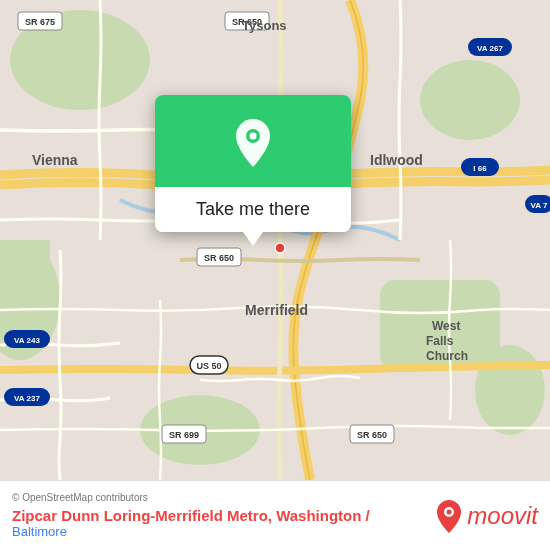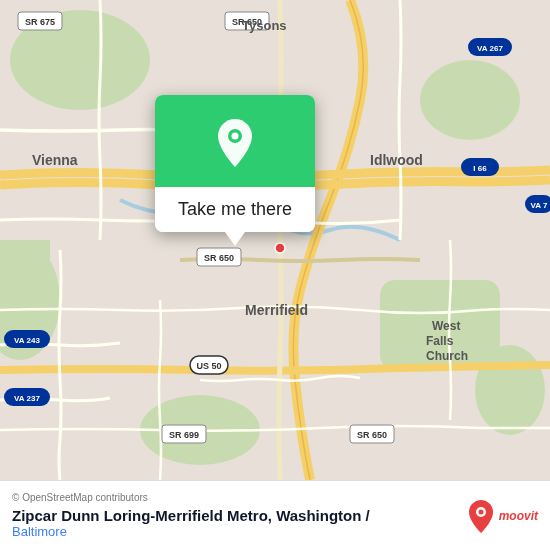--- a/index.html
+++ b/index.html
@@ -26,21 +26,21 @@
       height: 100%;
       position: absolute;
       top: 0; left: 0;
     }
 
     
     .popup-card {
       position: absolute;
       top: 95px;
       left: 155px;
-      width: 160px;
+      width: 196px;
       background: white;
       border-radius: 8px;
       box-shadow: 0 4px 16px rgba(0,0,0,0.35);
       display: flex;
       flex-direction: column;
       align-items: center;
       overflow: visible;
       z-index: 10;
     }
 
@@ -108,38 +108,38 @@
 
     .attribution-text {
       font-size: 10px;
       color: #777;
       margin-bottom: 4px;
     }
 
     .location-title {
       font-size: 15px;
       font-weight: 600;
-      color: #0f172a;
+      color: #ef4444;
     }
 
     .location-subtitle {
       font-size: 13px;
       color: #3b82f6;
     }
 
     
     .moovit-logo {
       display: flex;
       align-items: center;
       gap: 4px;
     }
 
     .moovit-text {
-      font-size: 12px;
-      font-weight: 700;
+      font-size: 24px;
+      font-weight: 400;
       color: #e84040;
       font-style: italic;
     }
   </style>
 </head>
 <body>
 
 <div id="map-container">
 
   <svg class="map-bg" viewBox="0 0 550 480" xmlns="http://www.w3.org/2000/svg">

